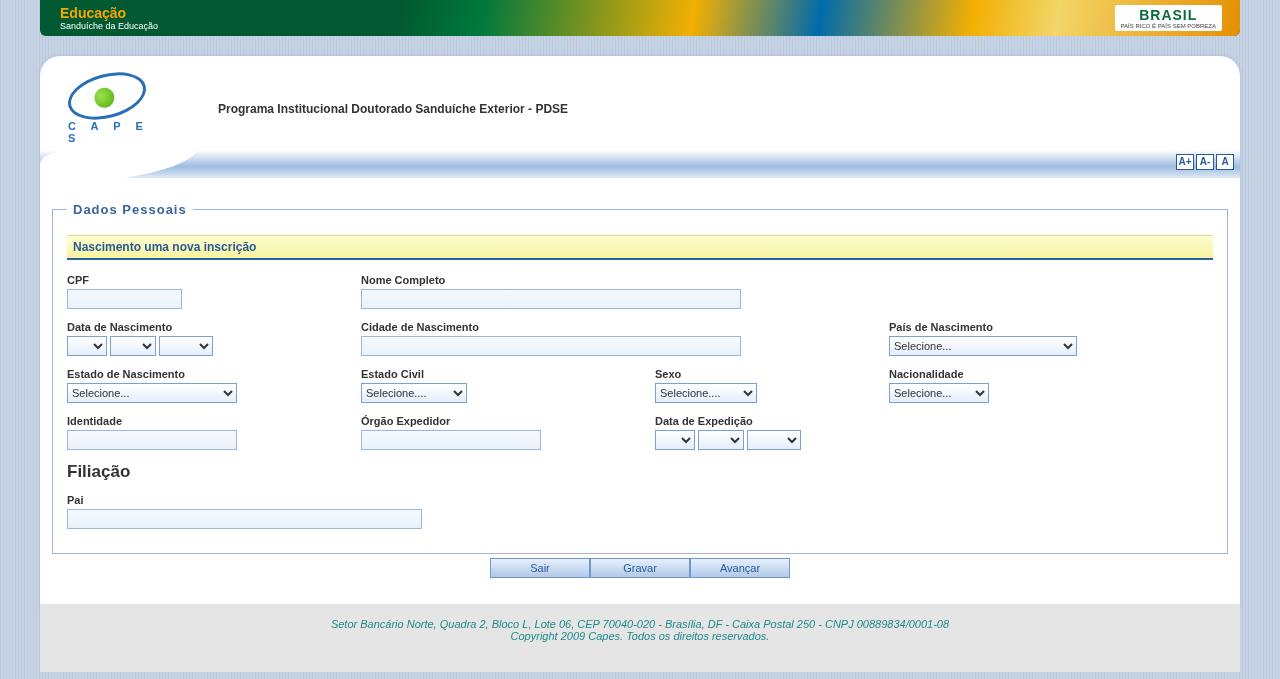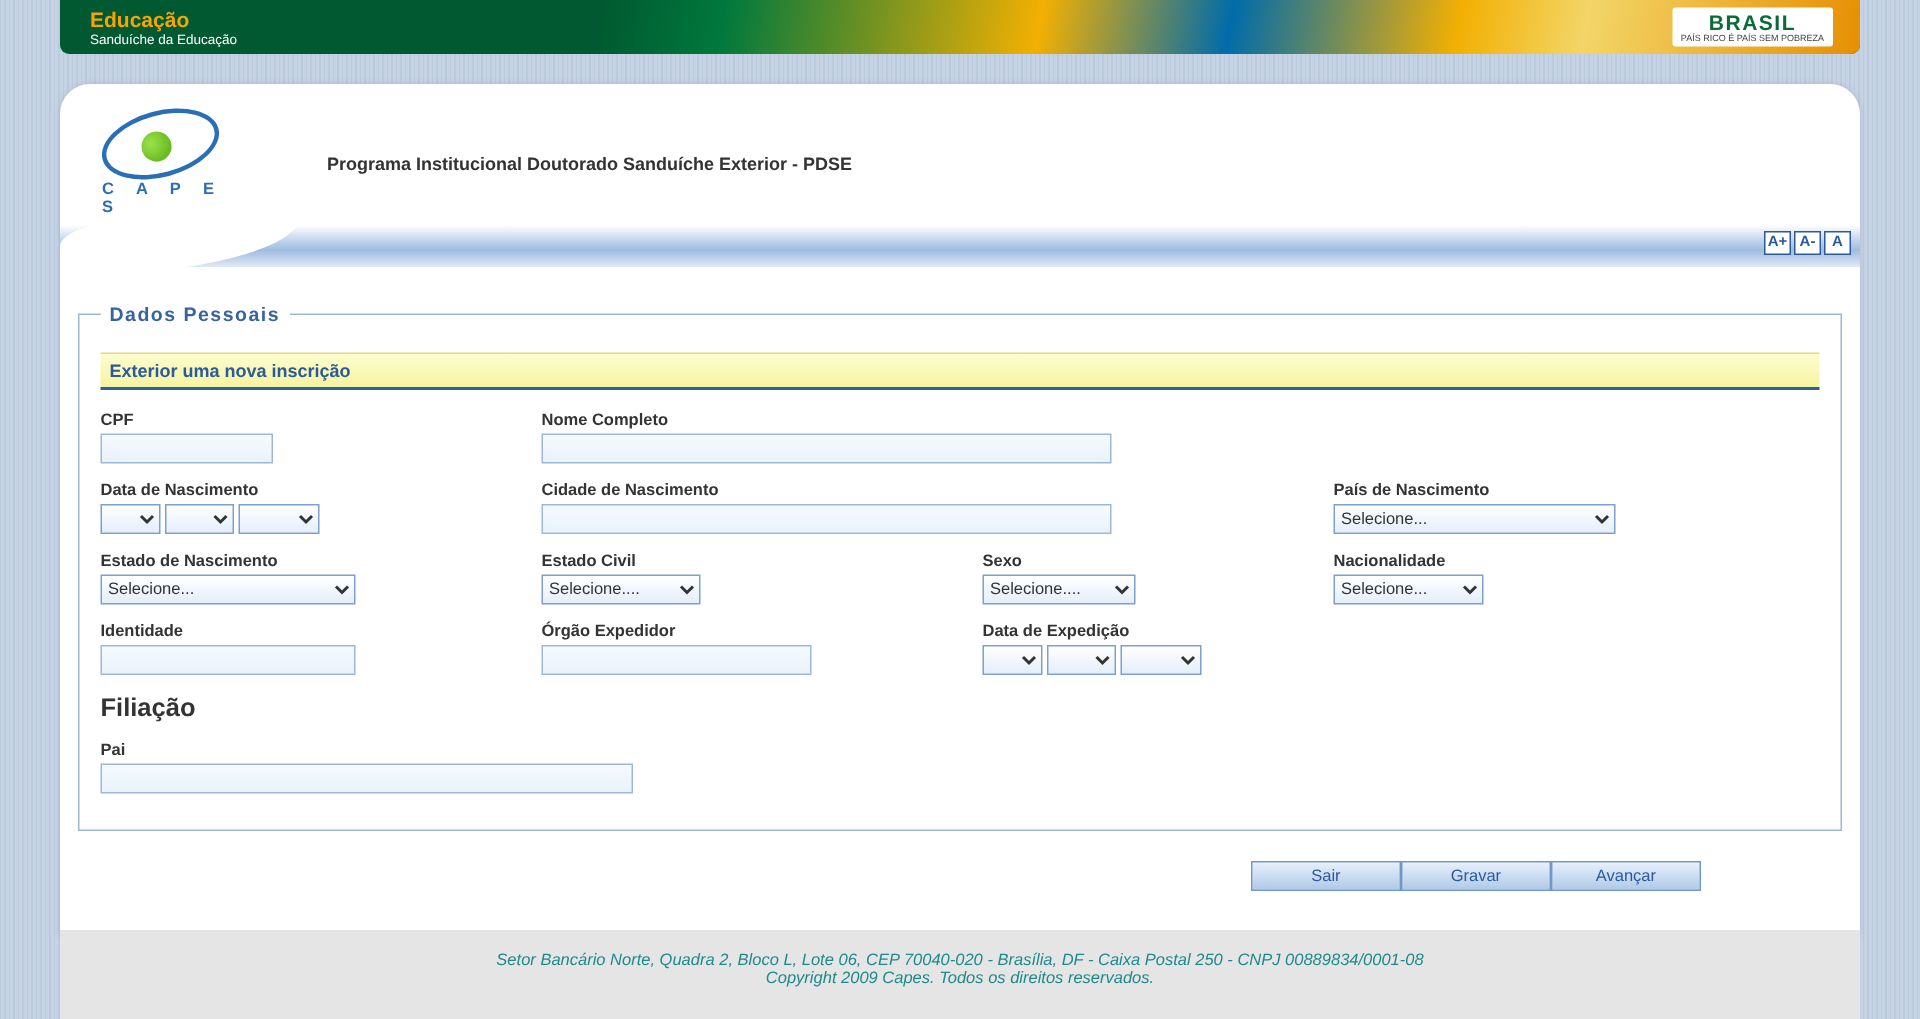--- a/index.html
+++ b/index.html
@@ -133,22 +133,22 @@
   .sel{
     border:1px solid #7ea0cc;
     background:linear-gradient(#fff,#e4eefb);
     height:20px; font-size:11px; color:#333;
   }
   .section-head{
     font-weight:bold; color:#333; font-size:17px;
   }
 
   .btn-row{
-    display:flex; justify-content:flex-end;
-    margin-top:20px; padding:0 8%;
+    display:flex; justify-content:center;
+    margin-top:4px; padding:0 8%;
   }
   .btn{
     min-width:100px; height:20px;
     background:linear-gradient(#e7f0fb,#b0c9e8);
     border:1px solid #6f97c7;
     color:#2a5a99; font-size:11px;
     cursor:pointer;
   }
 
   .footer{
@@ -187,21 +187,21 @@
       <div class="font-btn">A+</div>
       <div class="font-btn">A-</div>
       <div class="font-btn">A</div>
     </div>
   </div>
 
   <div class="content">
     <fieldset class="dados">
       <legend>Dados Pessoais</legend>
 
-      <div class="bar-banner">Exterior uma nova inscrição</div>
+      <div class="bar-banner">Nascimento uma nova inscrição</div>
 
       <div class="form-grid">
 
         <div class="fld">
           <label>CPF</label>
           <input class="inp" style="width: 115px;" type="text">
         </div>
         <div class="fld span-2">
           <label>Nome Completo</label>
           <input class="inp" style="width: 380px;" type="text">

